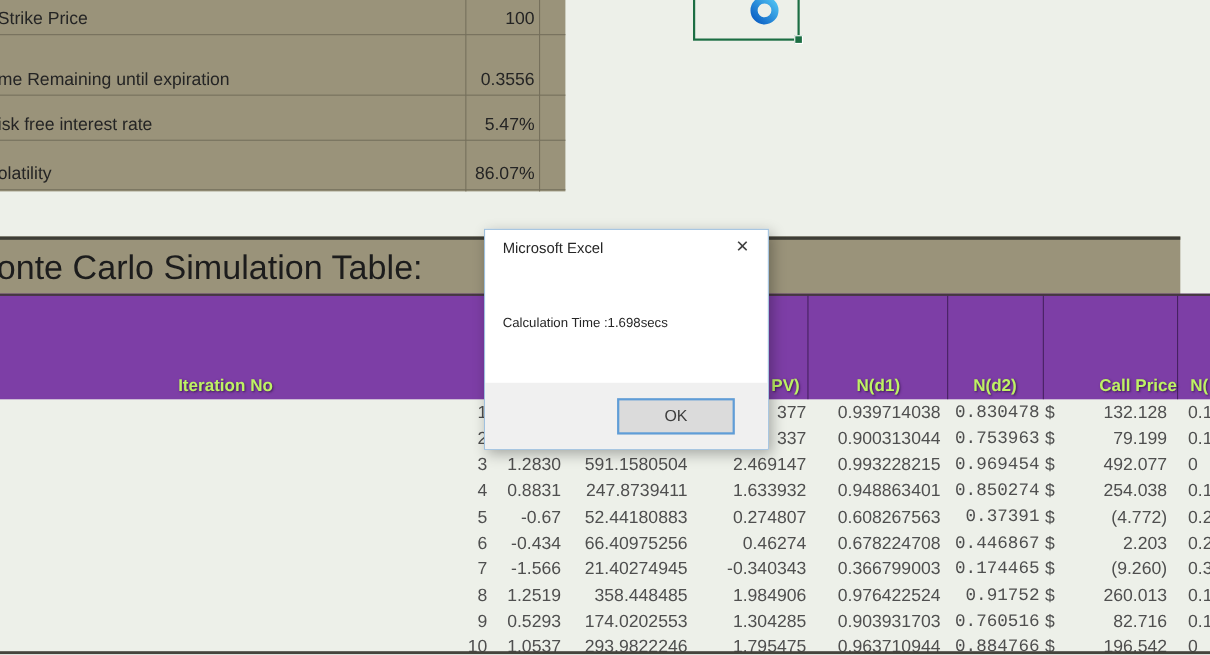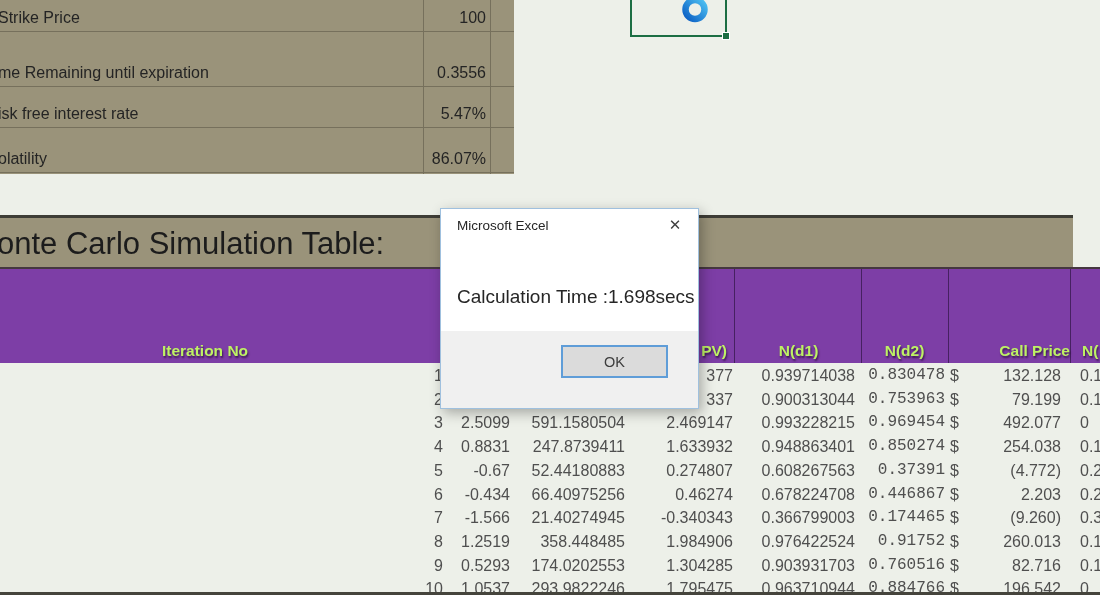--- a/index.html
+++ b/index.html
@@ -89,24 +89,24 @@
     z-index:10;
   }
   .dlg-title{
     position:absolute; left:16px; top:9px; font-size:13.5px; color:#262626; white-space:nowrap;text-align:center;
   }
   .dlg-close{
     position:absolute; right:13px; top:6px; font-size:15px; color:#404040;
     width:20px; height:20px; text-align:center; line-height:20px; cursor:pointer;
   }
   .dlg-msg{
-    position:absolute; left:16px; top:77px; font-size:19px; color:#262626; white-space:nowrap;
+    position:absolute; left:16px; top:77px; font-size:12px; color:#262626; white-space:nowrap;
   }
   .dlg-footer{
-    position:absolute; left:0; bottom:0; width:100%; height:77px; background:#f0f0f0;
+    position:absolute; left:0; bottom:0; width:100%; height:60px; background:#f0f0f0;
   }
   .ok-btn{
     position:absolute; left:120px; top:14px; width:107px; height:33px;
     box-sizing:border-box; background:#dbdbdb; border:2px solid #5f9dd8;
     font-family:"Liberation Sans", sans-serif; font-size:14.5px; color:#3d3d3d;
     text-align:center; line-height:29px; cursor:pointer;
   }
 </style>
 </head>
 <body>
@@ -184,21 +184,21 @@
         <span class="cell c-c3"></span>
         <span class="cell c-c4">337</span>
         <span class="cell c-nd1">0.900313044</span>
         <span class="cell c-nd2">0.753963</span>
         <span class="cell c-cur">$</span>
         <span class="cell c-price">79.199</span>
         <span class="cell c-c8">0.1</span>
       </div>
       <div class="row" style="top: 411.4px;">
         <span class="cell c-iter">3</span>
-        <span class="cell c-c2">2.5099</span>
+        <span class="cell c-c2">1.2830</span>
         <span class="cell c-c3">591.1580504</span>
         <span class="cell c-c4">2.469147</span>
         <span class="cell c-nd1">0.993228215</span>
         <span class="cell c-nd2">0.969454</span>
         <span class="cell c-cur">$</span>
         <span class="cell c-price">492.077</span>
         <span class="cell c-c8">0</span>
       </div>
       <div class="row" style="top: 435.1px;">
         <span class="cell c-iter">4</span>

